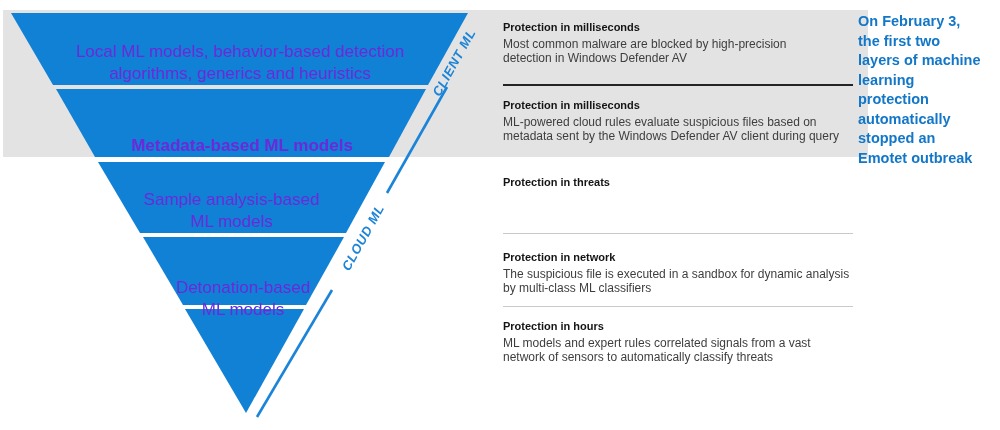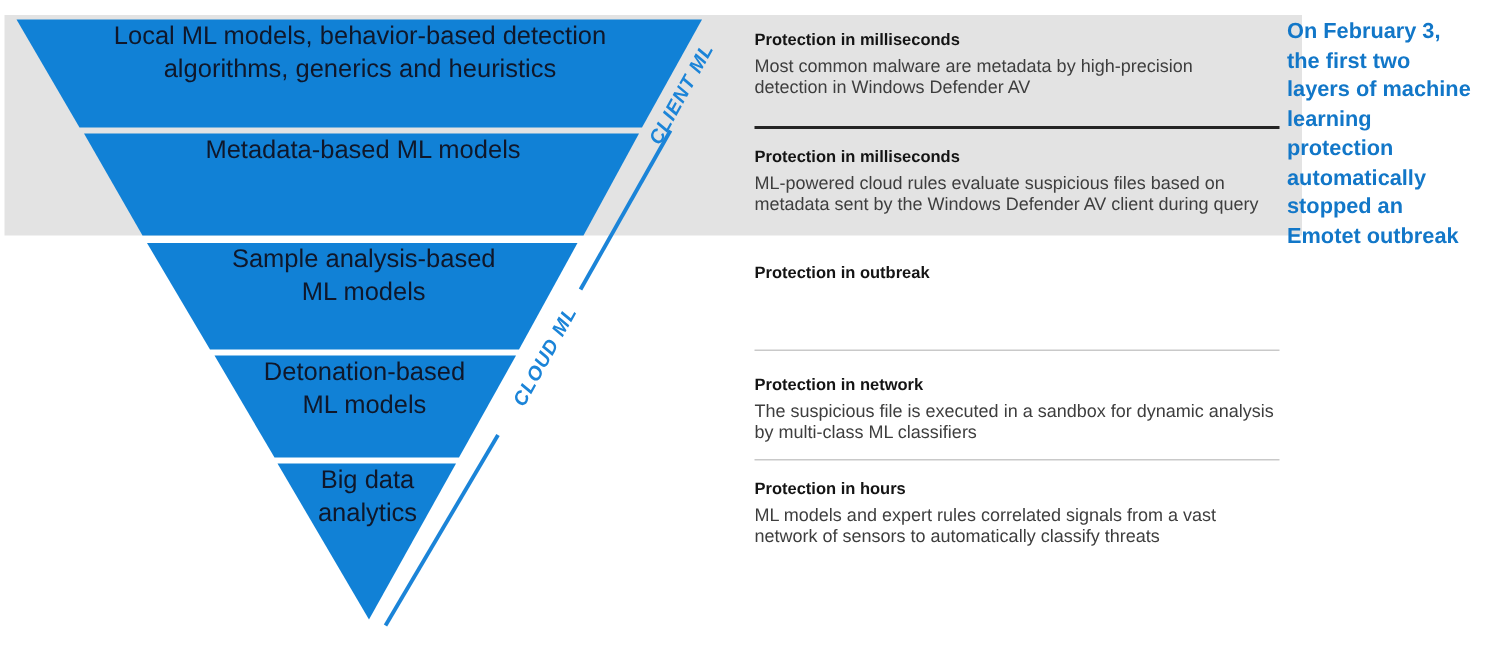--- a/index.html
+++ b/index.html
@@ -15,26 +15,26 @@
   html,body{margin:0;padding:0;background:#ffffff;}
   .stage{
     position:relative;width:1000px;height:430px;overflow:hidden;background:#ffffff;
     font-family:"Liberation Sans","DejaVu Sans",sans-serif;
   }
   .gray-band{position:absolute;left:3px;top:10px;width:865px;height:147px;background:var(--band-gray);}
   .funnel-svg{position:absolute;left:0;top:0;width:1000px;height:430px;}
   .funnel-svg polygon{fill:var(--funnel-blue);}
   .funnel-svg line{stroke:var(--edge-blue);stroke-width:2.6;}
   .layer-label{
-    position:absolute;display:flex;align-items:flex-start;justify-content:center;
-    color:#0f172a;font-size:17px;line-height:22px;text-align:center;white-space:pre-line;
+    position:absolute;display:flex;align-items:flex-end;justify-content:center;
+    color:#6d28d9;font-size:17px;line-height:22px;text-align:center;white-space:pre-line;
   }
   .layer-1{left:45px;top:13px;width:390px;height:72px;}
-  .layer-2{left:97px;top:89px;width:290px;height:68px;}
-  .layer-3{left:140px;top:162px;width:205px;height:71px;}
+  .layer-2{left:97px;top:89px;width:290px;height:68px;font-weight:bold;}
+  .layer-3{left:129px;top:162px;width:205px;height:71px;}
   .layer-4{left:143px;top:237px;width:200px;height:84px;}
   .layer-5{left:165px;top:309px;width:160px;height:60px;}
   .edge-label{
     position:absolute;color:var(--edge-blue);font-size:13px;font-weight:bold;font-style:italic;
     letter-spacing:0.6px;text-align:center;transform:rotate(-61deg);transform-origin:center;
     white-space:nowrap;
   }
   .edge-client{left:399px;top:55px;width:110px;}
   .edge-cloud{left:313px;top:230px;width:100px;}
   .detail-block{position:absolute;left:503px;width:368px;}
@@ -76,43 +76,39 @@
     <span>Metadata-based ML models</span>
   </div>
   <div class="layer-label layer-3">
     <span>Sample analysis-based
 ML models</span>
   </div>
   <div class="layer-label layer-4">
     <span>Detonation-based
 ML models</span>
   </div>
-  <div class="layer-label layer-5">
-    <span>Big data
-analytics</span>
-  </div>
 
   <div class="edge-label edge-client">CLIENT ML</div>
   <div class="edge-label edge-cloud">CLOUD ML</div>
 
   <div class="detail-block b1">
     <div class="detail-heading">Protection in milliseconds</div>
-    <div class="detail-body">Most common malware are metadata by high-precision
+    <div class="detail-body">Most common malware are blocked by high-precision
 detection in Windows Defender AV</div>
   </div>
   <div class="divider divider-dark"></div>
 
   <div class="detail-block b2">
     <div class="detail-heading">Protection in milliseconds</div>
     <div class="detail-body">ML-powered cloud rules evaluate suspicious files based on
 metadata sent by the Windows Defender AV client during query</div>
   </div>
 
   <div class="detail-block b3">
-    <div class="detail-heading">Protection in outbreak</div>
+    <div class="detail-heading">Protection in threats</div>
   </div>
   <div class="divider divider-light-1"></div>
 
   <div class="detail-block b4">
     <div class="detail-heading">Protection in network</div>
     <div class="detail-body">The suspicious file is executed in a sandbox for dynamic analysis
 by multi-class ML classifiers</div>
   </div>
   <div class="divider divider-light-2"></div>
 

